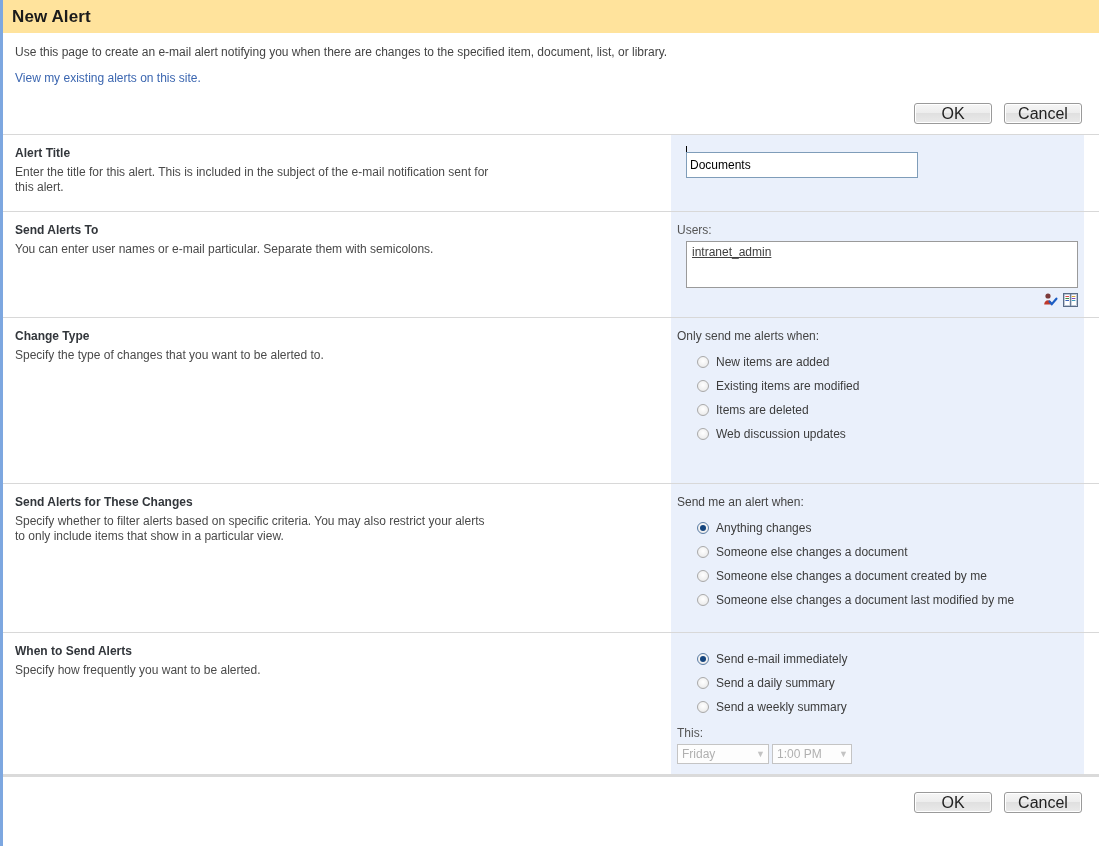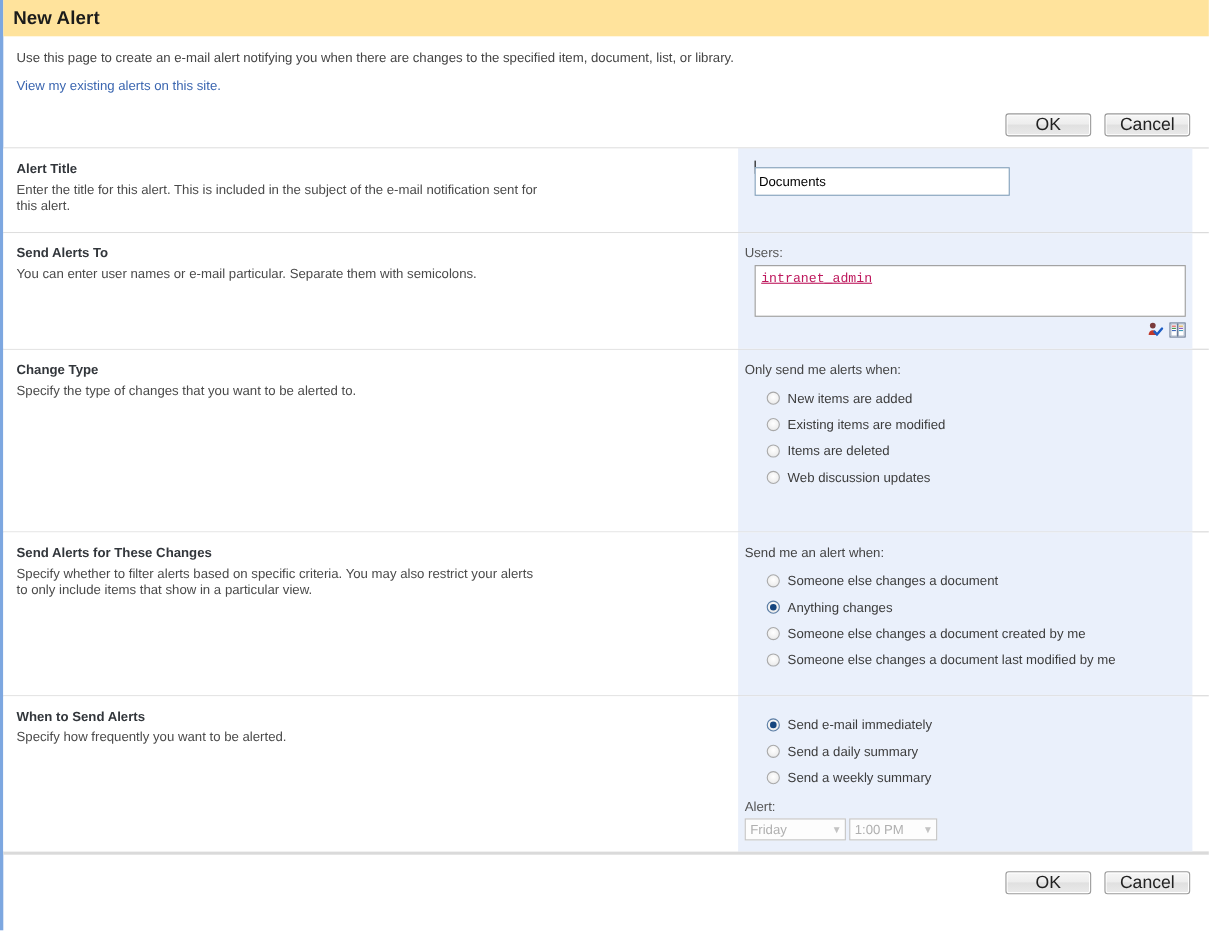--- a/index.html
+++ b/index.html
@@ -133,22 +133,21 @@
     background: #ffffff;
     box-sizing: border-box;
     padding: 3px 5px;
     margin-left: 15px;
     font-size: 12px;
     color: #000;
     overflow: hidden;
   }
   .peoplepicker .resolved {
     text-decoration: underline;
-    color: #be185d;
-    font-family: Liberation Mono, monospace;
+    color: #404040;
   }
   .picker-icons {
     display: flex;
     justify-content: flex-end;
     gap: 5px;
     width: 407px;
     margin-top: 4px;
     align-items: center;
   }
   .picker-icons svg { display: block; cursor: pointer; }
@@ -325,29 +324,29 @@
 
     <div class="section" style="min-height:148px">
       <div class="sec-left">
         <div class="sec-title">Send Alerts for These Changes</div>
         <div class="sec-desc">Specify whether to filter alerts based on specific criteria. You may also restrict your alerts to only include items that show in a particular view.</div>
       </div>
       <div class="sec-right">
         <div class="grouplabel">Send me an alert when:</div>
         <div class="radio-list">
           <div class="radio-row">
-            <span class="radio"></span>
-            <span class="radio-label">Someone else changes a document</span>
-          </div>
-          <div class="radio-row">
             <span class="radio checked"></span>
             <span class="radio-label">Anything changes</span>
           </div>
           <div class="radio-row">
             <span class="radio"></span>
+            <span class="radio-label">Someone else changes a document</span>
+          </div>
+          <div class="radio-row">
+            <span class="radio"></span>
             <span class="radio-label">Someone else changes a document created by me</span>
           </div>
           <div class="radio-row">
             <span class="radio"></span>
             <span class="radio-label">Someone else changes a document last modified by me</span>
           </div>
         </div>
       </div>
     </div>
 
@@ -365,21 +364,21 @@
           <div class="radio-row">
             <span class="radio"></span>
             <span class="radio-label">Send a daily summary</span>
           </div>
           <div class="radio-row">
             <span class="radio"></span>
             <span class="radio-label">Send a weekly summary</span>
           </div>
         </div>
         <div class="time-wrap">
-          <div class="time-label">Alert:</div>
+          <div class="time-label">This:</div>
           <div class="selects">
             <div class="wselect day">
               <span class="val">Friday</span>
               <span class="arrow">▼</span>
             </div>
             <div class="wselect hour">
               <span class="val">1:00 PM</span>
               <span class="arrow">▼</span>
             </div>
           </div>

